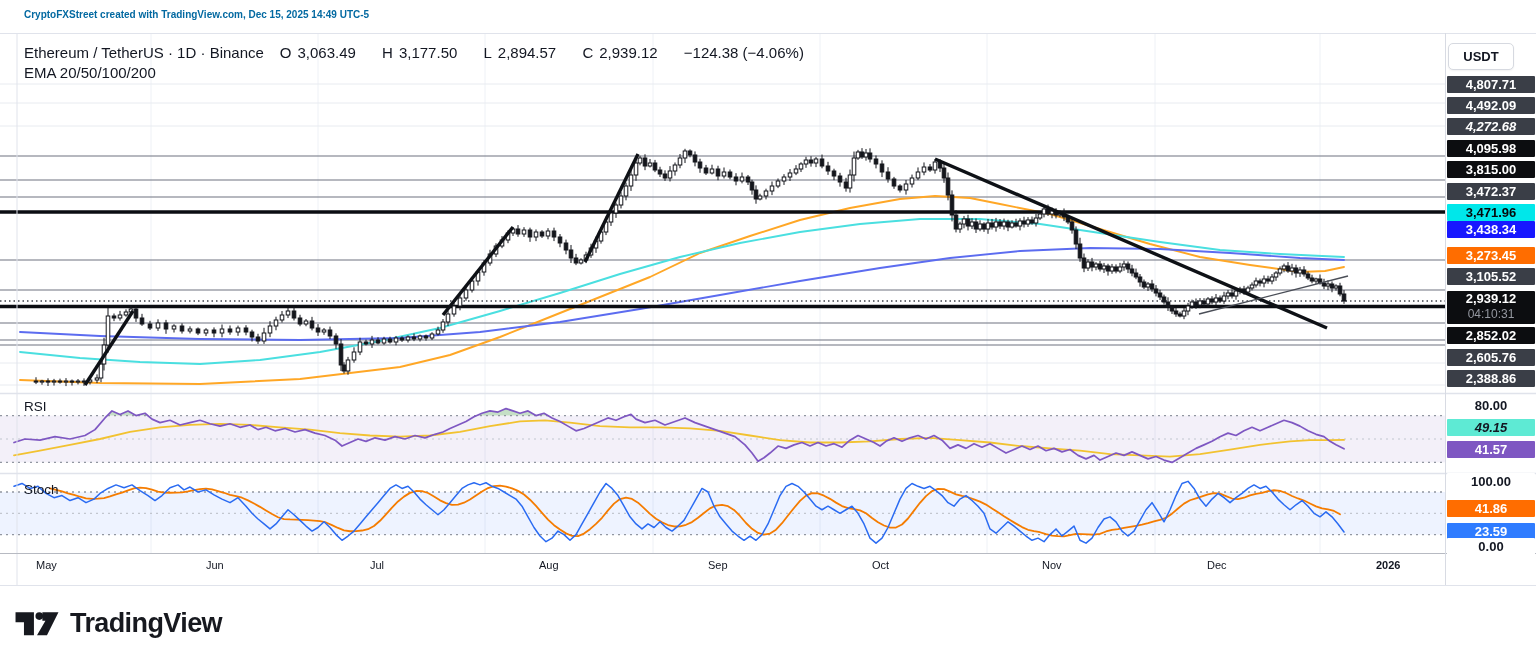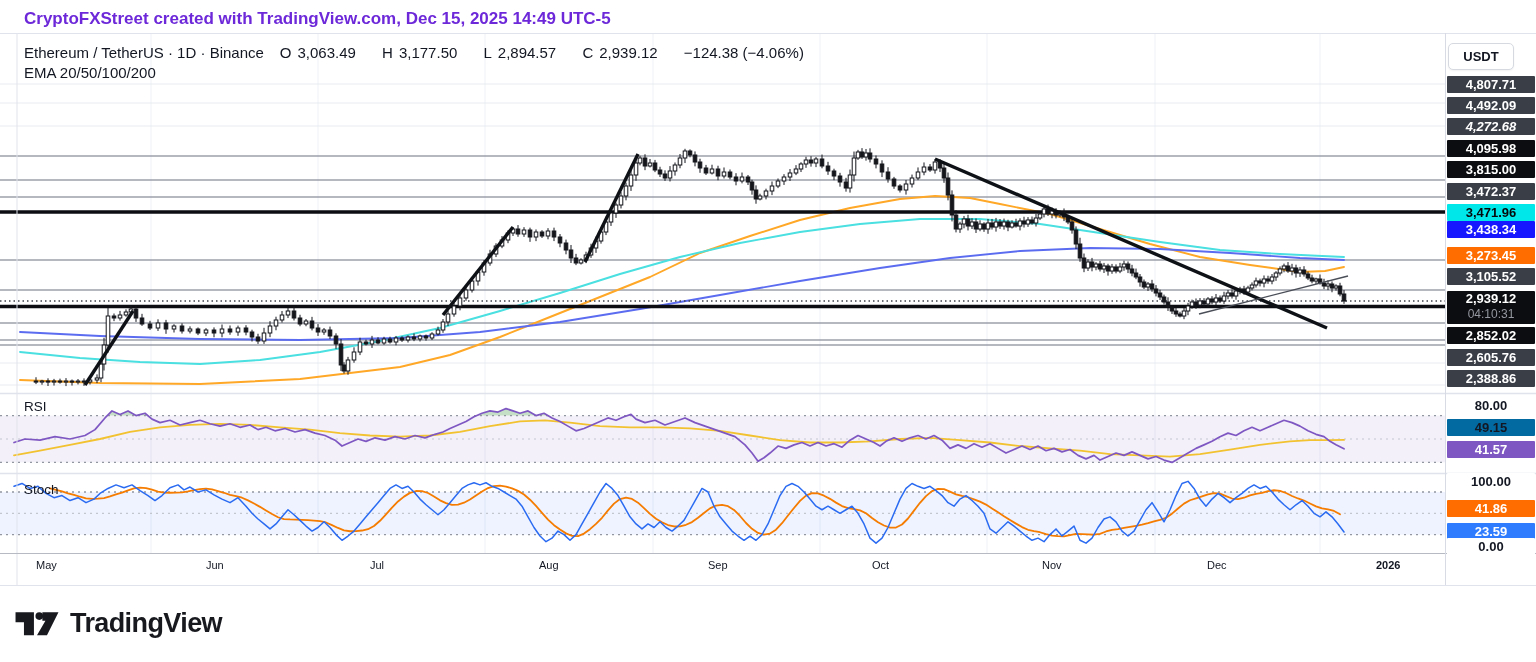--- a/index.html
+++ b/index.html
@@ -1,19 +1,19 @@
 <!DOCTYPE html>
 <html><head>
 <meta charset="utf-8">
 <style>
   * { margin:0; padding:0; box-sizing:border-box; }
   html,body { width:1536px; height:662px; background:#fff; overflow:hidden;
               font-family:"Liberation Sans", sans-serif; color:#131722; }
   #stage { position:relative; width:1536px; height:662px; }
-  #main-title { position:absolute; left:24px; top:9px; font-size:17px; font-weight:700; color:#6d28d9; }
+  #main-title { position:absolute; left:24px; top:9px; font-size:10px; font-weight:700; color:#0369a1; }
   #chart-svg { position:absolute; left:0; top:0; }
   #legend { position:absolute; left:24px; top:44px; font-size:15px; color:#131722; white-space:nowrap; }
   #legend-row1 span { margin-right:6px; }
   .ohlc-group { margin-left:10px; }
   #legend-row2 { margin-top:3px; }
   .panel-tag { position:absolute; left:24px; font-size:13.5px; color:#131722; }
   .price-label { position:absolute; left:1447px; width:88px; height:17px; line-height:17px;
                  text-align:center; font-size:13px; font-weight:600; border-radius:1px; }
   .price-label.two-line { height:33px; line-height:16px; }
   .price-label .sub { display:block; font-weight:400; font-size:12px; margin-top:-1px; }
@@ -636,21 +636,21 @@
       <div class="price-label" style="top: 182.5px; background: rgb(58, 62, 71); color: rgb(255, 255, 255);">3,472.37</div>
       <div class="price-label" style="top: 204px; background: rgb(0, 231, 234); color: rgb(6, 9, 12);">3,471.96</div>
       <div class="price-label" style="top: 221px; background: rgb(23, 23, 255); color: rgb(255, 255, 255);">3,438.34</div>
       <div class="price-label" style="top: 246.5px; background: rgb(255, 109, 0); color: rgb(255, 255, 255);">3,273.45</div>
       <div class="price-label" style="top: 267.5px; background: rgb(58, 62, 71); color: rgb(255, 255, 255);">3,105.52</div>
       <div class="price-label two-line" style="top: 291px; background: rgb(12, 13, 16); color: rgb(255, 255, 255);">2,939.12<span class="sub" style="color: rgb(149, 152, 161);">04:10:31</span></div>
       <div class="price-label" style="top: 327px; background: rgb(12, 13, 16); color: rgb(255, 255, 255);">2,852.02</div>
       <div class="price-label" style="top: 348.5px; background: rgb(58, 62, 71); color: rgb(255, 255, 255);">2,605.76</div>
       <div class="price-label" style="top: 369.5px; background: rgb(58, 62, 71); color: rgb(255, 255, 255);">2,388.86</div>
       <div class="price-label" style="top: 396.5px; background: rgb(255, 255, 255); color: rgb(19, 23, 34);">80.00</div>
-      <div class="price-label" style="top: 418.5px; background: #0369a1; color: rgb(19, 23, 34);">49.15</div>
+      <div class="price-label" style="top: 418.5px; background: #5eead4; color: rgb(19, 23, 34); font-style: italic;">49.15</div>
       <div class="price-label" style="top: 440.5px; background: rgb(126, 87, 194); color: rgb(255, 255, 255);">41.57</div>
       <div class="price-label" style="top: 472.5px; background: rgb(255, 255, 255); color: rgb(19, 23, 34);">100.00</div>
       <div class="price-label" style="top: 499.5px; background: rgb(255, 109, 0); color: rgb(255, 255, 255);">41.86</div>
       <div class="price-label" style="top: 522.5px; background: rgb(47, 124, 255); color: rgb(255, 255, 255);">23.59</div>
       <div class="price-label" style="top: 538px; background: rgb(255, 255, 255); color: rgb(19, 23, 34);">0.00</div>
     </div>
   <div id="time-axis">
       <div class="time-label" style="left: 66px;">May</div>
       <div class="time-label" style="left: 236px;">Jun</div>
       <div class="time-label" style="left: 400px;">Jul</div>

